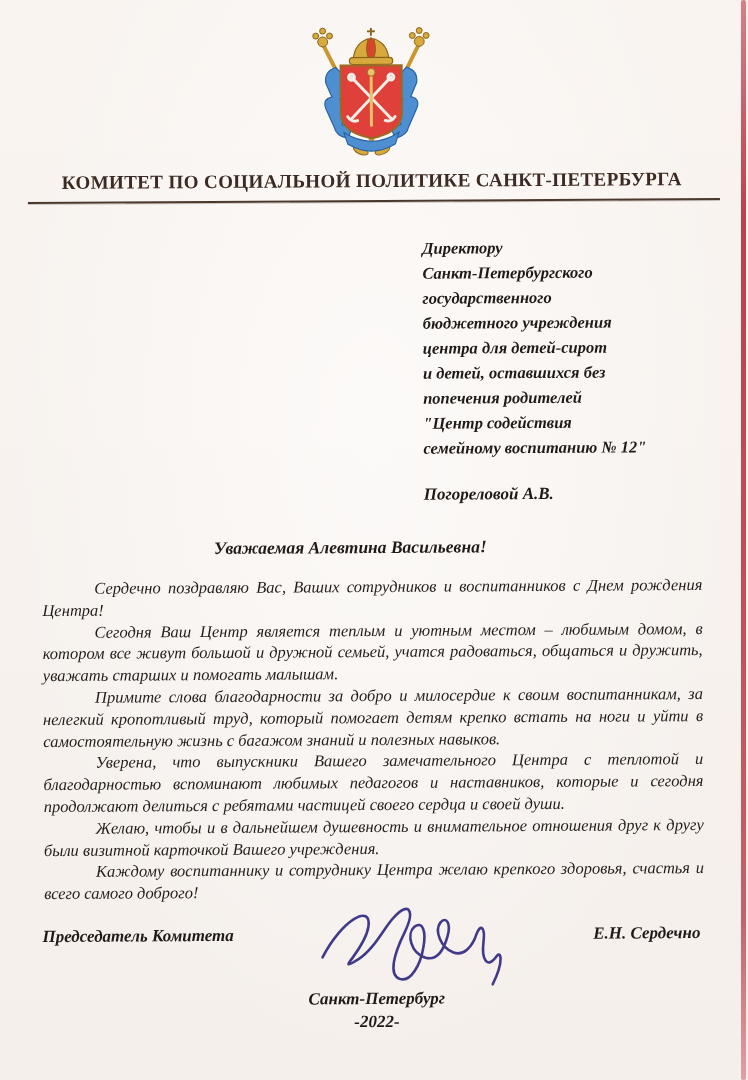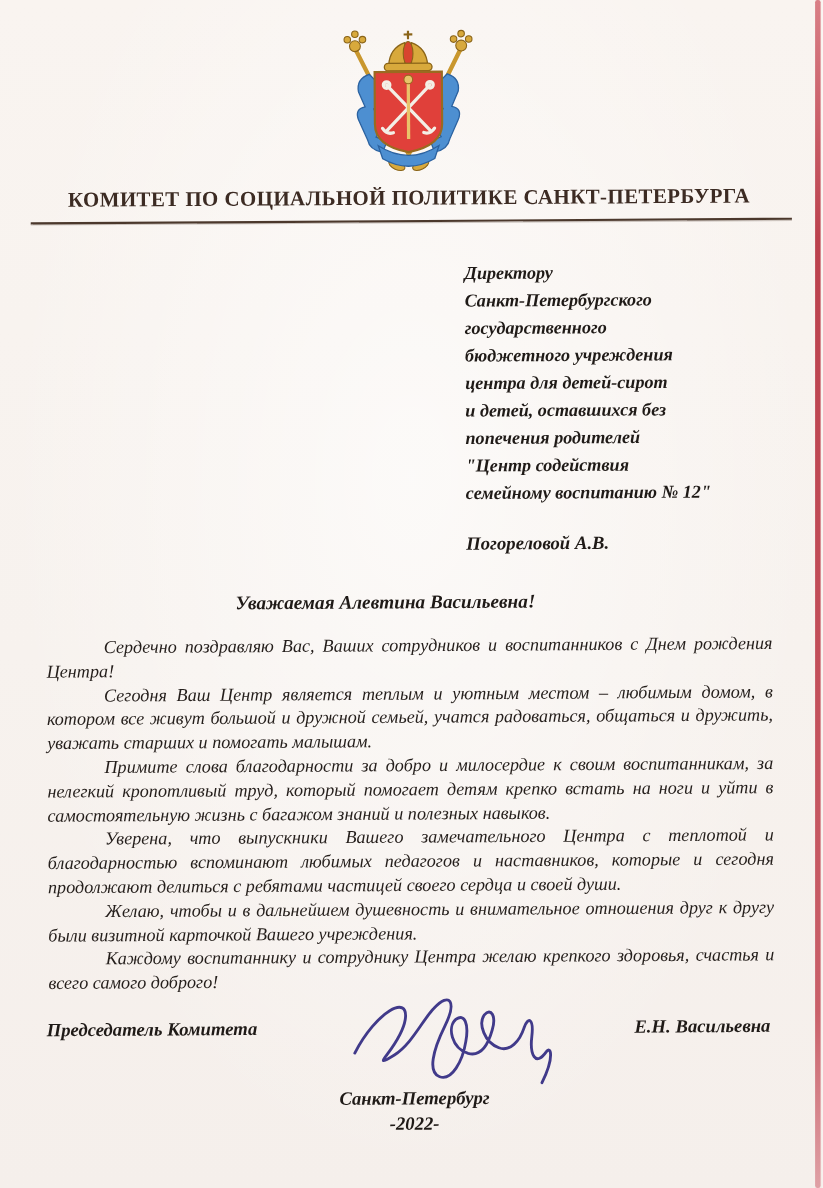--- a/index.html
+++ b/index.html
@@ -200,21 +200,21 @@
       <path d="M8,60 C28,22 58,6 54,30 C50,54 18,78 44,62
                C60,52 70,30 80,20 C95,4 101,14 90,36
                C79,58 74,78 85,82 C96,86 106,68 109,50
                C112,34 108,24 100,30 C92,37 96,56 111,61
                C122,64 129,54 133,40 C137,27 132,19 126,26
                C120,34 126,51 139,56 C149,60 158,50 162,38
                C166,27 171,30 169,46 C167,62 172,74 182,60
                C186,54 190,64 178,88" fill="none" stroke="#413a8a" stroke-width="2.6" stroke-linecap="round" stroke-linejoin="round"></path>
     </svg>
 
-    <span>Е.Н. Васильевна</span>
+    <span>Е.Н. Сердечно</span>
   </div>
 
   <div class="footer-block">
     <div>Санкт-Петербург</div>
     <div>-2022-</div>
   </div>
 
 </div>
 
 <div class="edge-stripe"></div>

